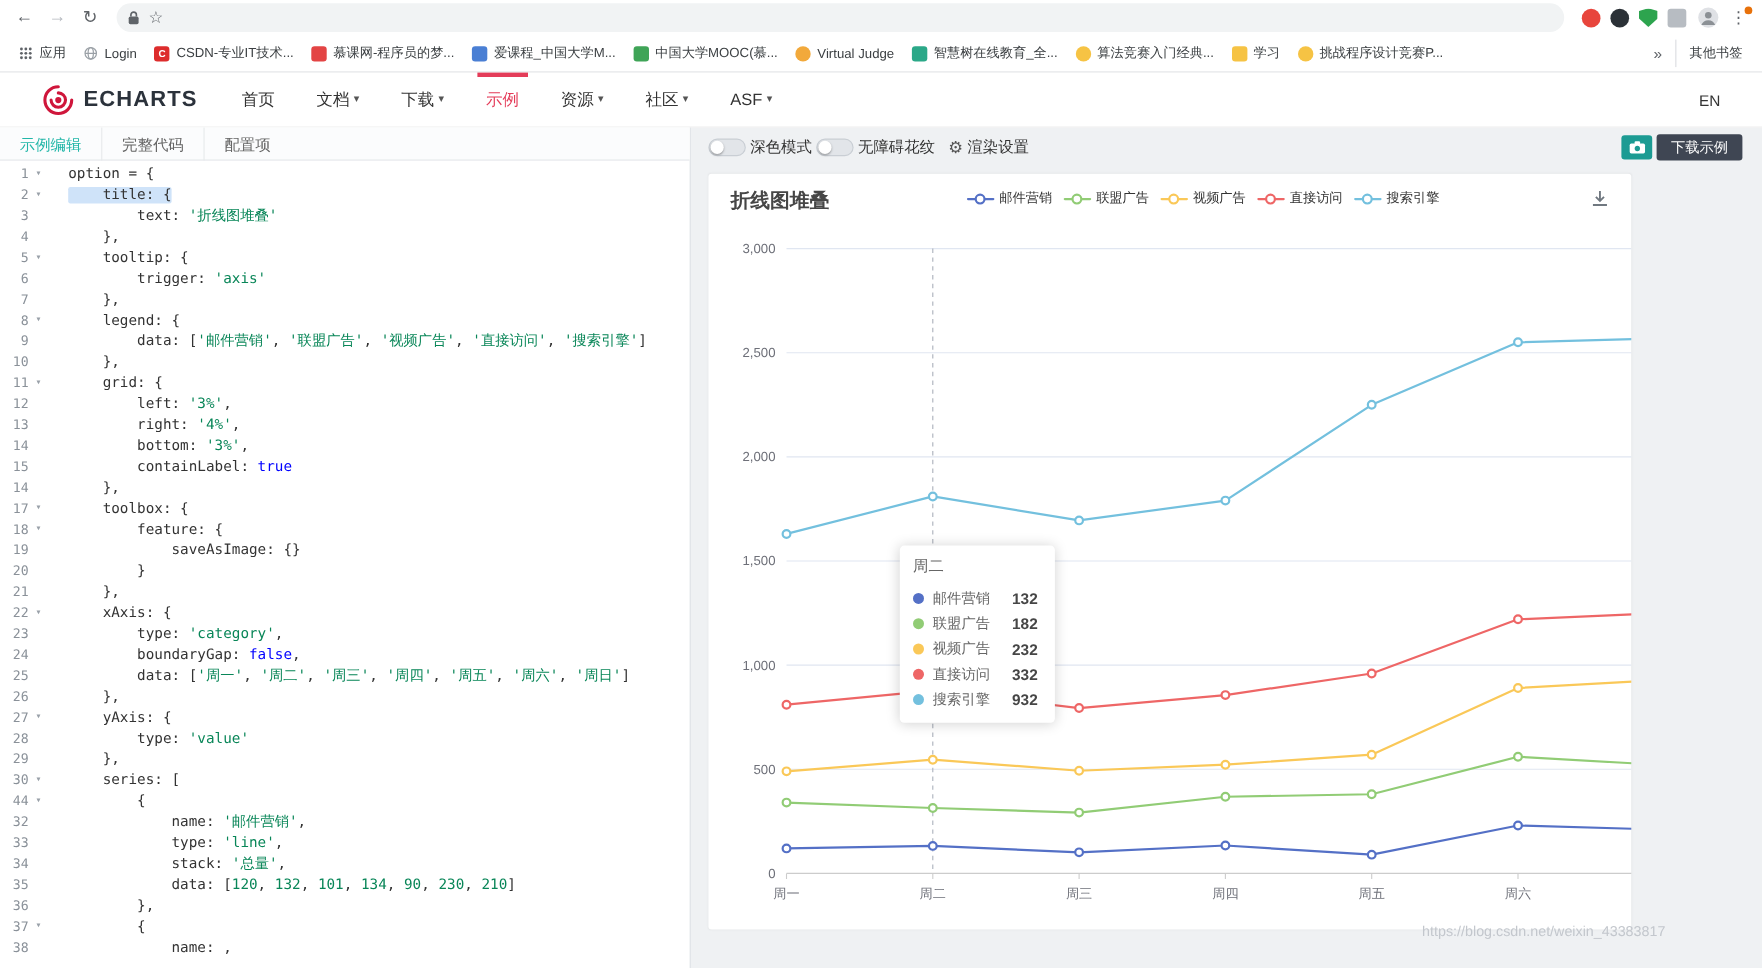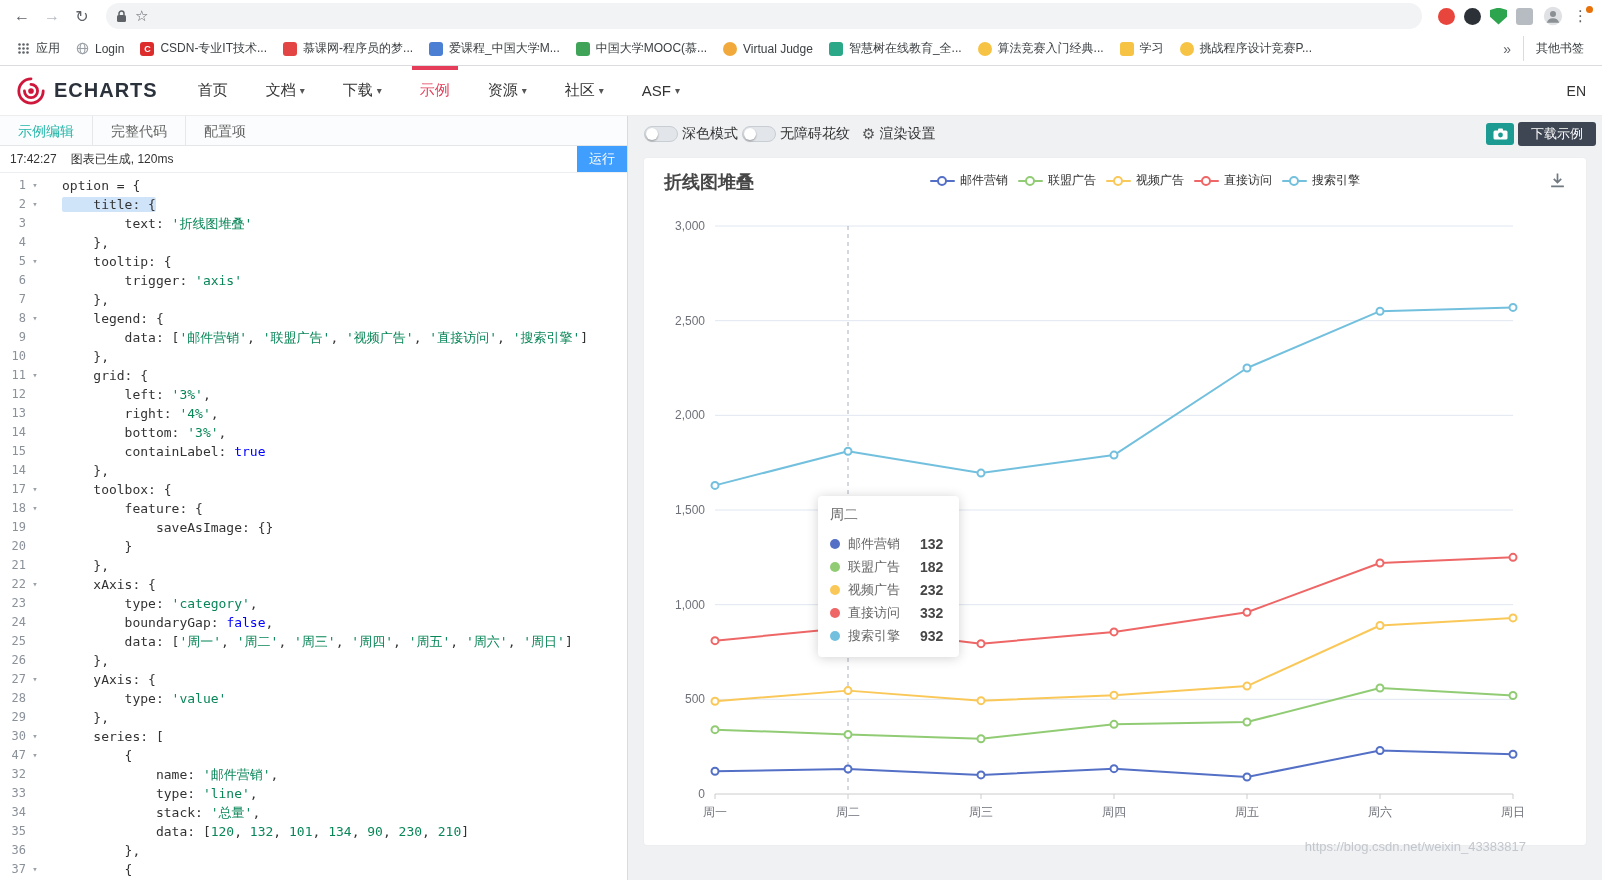--- a/index.html
+++ b/index.html
@@ -30,21 +30,21 @@
   .bookmark { display:flex; align-items:center; gap:6px; padding:3px 7px; border-radius:4px;
               font-size:12px; color:#3c4043; cursor:pointer; white-space:nowrap; }
   .fav { width:14px; height:14px; border-radius:3px; display:inline-flex; align-items:center; justify-content:center;
          color:#fff; font-size:9px; font-weight:bold; flex:none; }
   .fav.round { border-radius:50%; }
   .bm-spacer { flex:1; }
   .bm-chevron { font-size:14px; color:#5f6368; padding:0 8px; cursor:pointer; }
   .other-bm { font-size:12px; color:#3c4043; border-left:1px solid #dadce0; padding:4px 8px 4px 12px; cursor:pointer; }
 
   
-  .site-header { height:50px; display:flex; align-items:center; padding:0 16px; background:#fff;
+  .site-header { height:50px; display:flex; align-items:center; padding:0 38px; background:#fff;
                  border-bottom:1px solid #ededed; }
   .logo { display:flex; align-items:center; gap:8px; cursor:pointer; margin-right:40px; }
   .logo-text { font-size:20px; font-weight:bold; letter-spacing:1px; color:#2b323b; }
   .site-nav { display:flex; height:100%; align-items:stretch; }
   .nav-item { display:flex; align-items:center; position:relative; margin-right:38px; font-size:15px;
               color:#333; cursor:pointer; gap:4px; }
   .nav-item .caret { font-size:10px; color:#555; }
   .nav-item.active { color:#e43c59; }
   .nav-item.active::before { content:""; position:absolute; top:0; left:-8px; right:-8px; height:4px; background:#e43c59; }
   .hdr-spacer { flex:1; }
@@ -85,21 +85,21 @@
   .toggle::after { content:""; position:absolute; left:1px; top:1px; width:12px; height:12px; border-radius:50%;
                    background:#fff; box-shadow:0 1px 2px rgba(0,0,0,.35); }
   .tb-label { cursor:default; }
   .gear { font-size:15px; color:#555; margin-left:8px; cursor:pointer; }
   .tb-spacer { flex:1; }
   .camera-btn { width:28px; height:22px; border-radius:3px; background:#1c9b93; border:none; display:flex;
                 align-items:center; justify-content:center; cursor:pointer; }
   .dl-btn { height:24px; padding:0 13px; background:#3f4653; color:#fff; border:none; border-radius:3px;
             font-size:13px; cursor:pointer; margin-right:2px; font-family:inherit; }
 
-  .chart-card { width:942px; height:687px; margin:6px 28px 0 16px; background:#fff; border-radius:3px;
+  .chart-card { width:839px; height:687px; margin:6px 28px 0 16px; background:#fff; border-radius:3px;
                 position:relative; overflow:hidden; box-shadow:0 0 2px rgba(0,0,0,.05); }
   .chart-title { position:absolute; top:12px; left:20px; font-size:18px; font-weight:bold; color:#464646; z-index:3; }
   .chart-legend { position:absolute; top:14px; left:140px; right:80px; display:flex; justify-content:center;
                   gap:10px; align-items:center; z-index:3; }
   .legend-item { display:flex; align-items:center; gap:5px; cursor:pointer; }
   .legend-marker { position:relative; width:25px; height:10px; }
   .lm-line { position:absolute; left:0; right:0; top:4px; height:2px; border-radius:1px; }
   .lm-ring { position:absolute; left:7px; top:0; width:10px; height:10px; border-radius:50%; background:#fff;
              border:2px solid; }
   .legend-label { font-size:12px; color:#333; }
@@ -254,25 +254,20 @@
   </div>
 
   <div class="main">
 
     <div class="left-panel">
       <div class="editor-tabs" id="editor-tabs">
           <span class="etab active">示例编辑</span>
           <span class="etab">完整代码</span>
           <span class="etab">配置项</span>
         </div>
-      <div class="statusbar">
-        <span class="status-time">17:42:27</span>
-        <span class="status-msg">图表已生成, 120ms</span>
-        <button class="run-btn">运行</button>
-      </div>
       <div class="editor">
         <div class="gutter" id="gutter">
             <div class="g-row">
               <span class="g-num">1</span>
               <span class="g-fold">▾</span>
             </div>
             <div class="g-row">
               <span class="g-num">2</span>
               <span class="g-fold">▾</span>
             </div>
@@ -382,21 +377,21 @@
             </div>
             <div class="g-row">
               <span class="g-num">29</span>
               <span class="g-fold"></span>
             </div>
             <div class="g-row">
               <span class="g-num">30</span>
               <span class="g-fold">▾</span>
             </div>
             <div class="g-row">
-              <span class="g-num">47</span>
+              <span class="g-num">44</span>
               <span class="g-fold">▾</span>
             </div>
             <div class="g-row">
               <span class="g-num">32</span>
               <span class="g-fold"></span>
             </div>
             <div class="g-row">
               <span class="g-num">33</span>
               <span class="g-fold"></span>
             </div>

